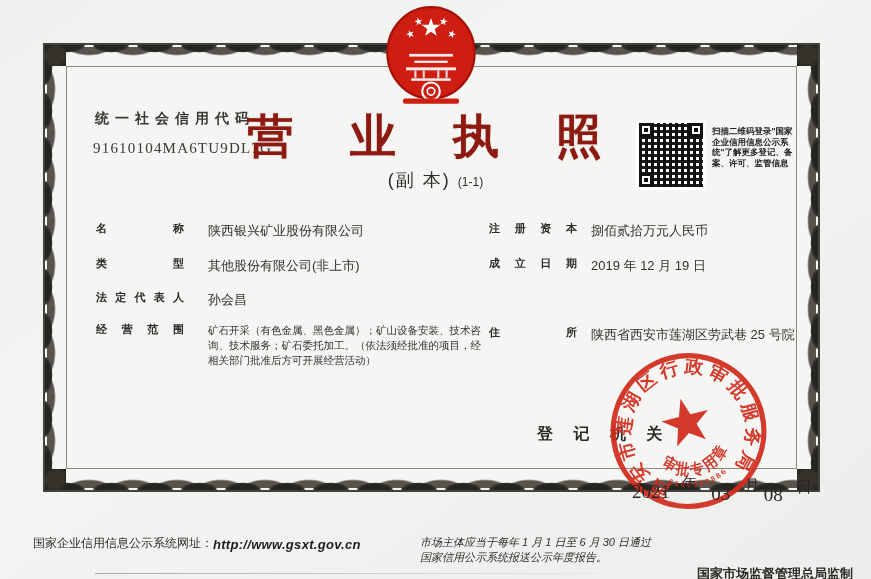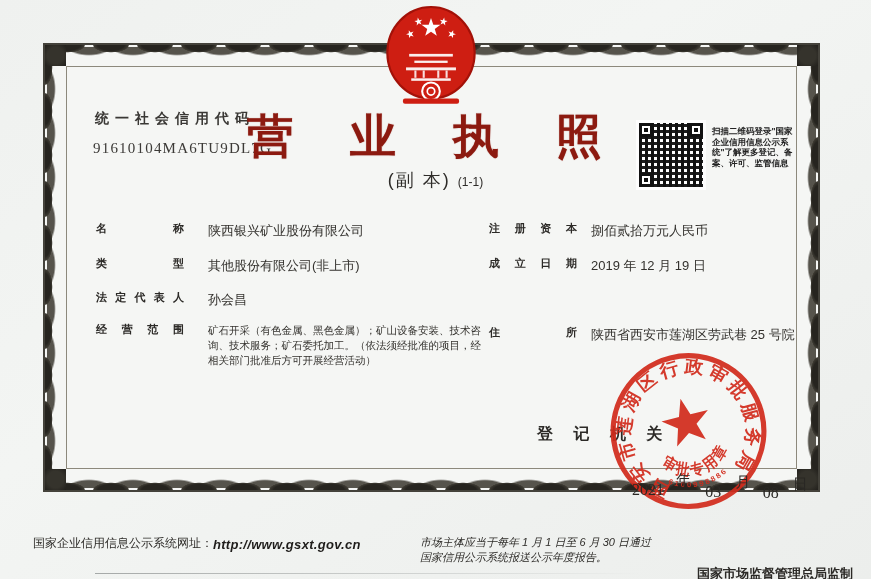--- a/index.html
+++ b/index.html
@@ -105,26 +105,26 @@
   .col-r .fvalue{padding-left:14px;}
 
   
   .registrar{
     position:absolute;left:537px;top:424px;
     font-size:16px;font-weight:bold;letter-spacing:8px;color:#2c2a27;
   }
   .seal{position:absolute;left:608px;top:350px;z-index:6;opacity:.92;transform:rotate(-14deg);}
   .date-row{position:absolute;left:632px;top:472px;z-index:7;font-size:15px;color:#2a2825;}
   .date-row span{display:inline-block;}
-  .d-num{font-family:"Liberation Serif",serif;font-size:16px;}
+  .d-num{font-family:"Liberation Serif",serif;font-size:19px;}
   .d-y{transform:translateY(9px);} 
   .d-yc{transform:translateY(-1px);margin-left:8px;}
   .d-m{transform:translateY(11px);margin-left:10px;}
   .d-mc{transform:translateY(1px);margin-left:10px;}
-  .d-d{transform:translateY(12px);margin-left:8px;}
+  .d-d{transform:translateY(12px);}
   .d-dc{transform:translateY(3px);margin-left:10px;}
 
   
   .footer-left{position:absolute;left:33px;top:535px;font-size:12px;color:#2e2c29;}
   .footer-url{font-size:13px;font-weight:bold;color:#1f1d1b;letter-spacing:.3px;position:relative;top:2px;font-style:italic;}
   .footer-mid{position:absolute;left:420px;top:535px;font-size:11px;line-height:14.5px;color:#2e2c29;width:260px;font-style:italic;}
   .footer-right{position:absolute;left:697px;top:565px;font-size:13px;font-weight:bold;color:#2b2926;}
   .scan-line{position:absolute;left:95px;top:573px;width:545px;height:1px;background:linear-gradient(90deg,rgba(90,95,95,.5),rgba(120,125,125,.25) 60%,rgba(120,125,125,0));}
 </style>
 </head>

